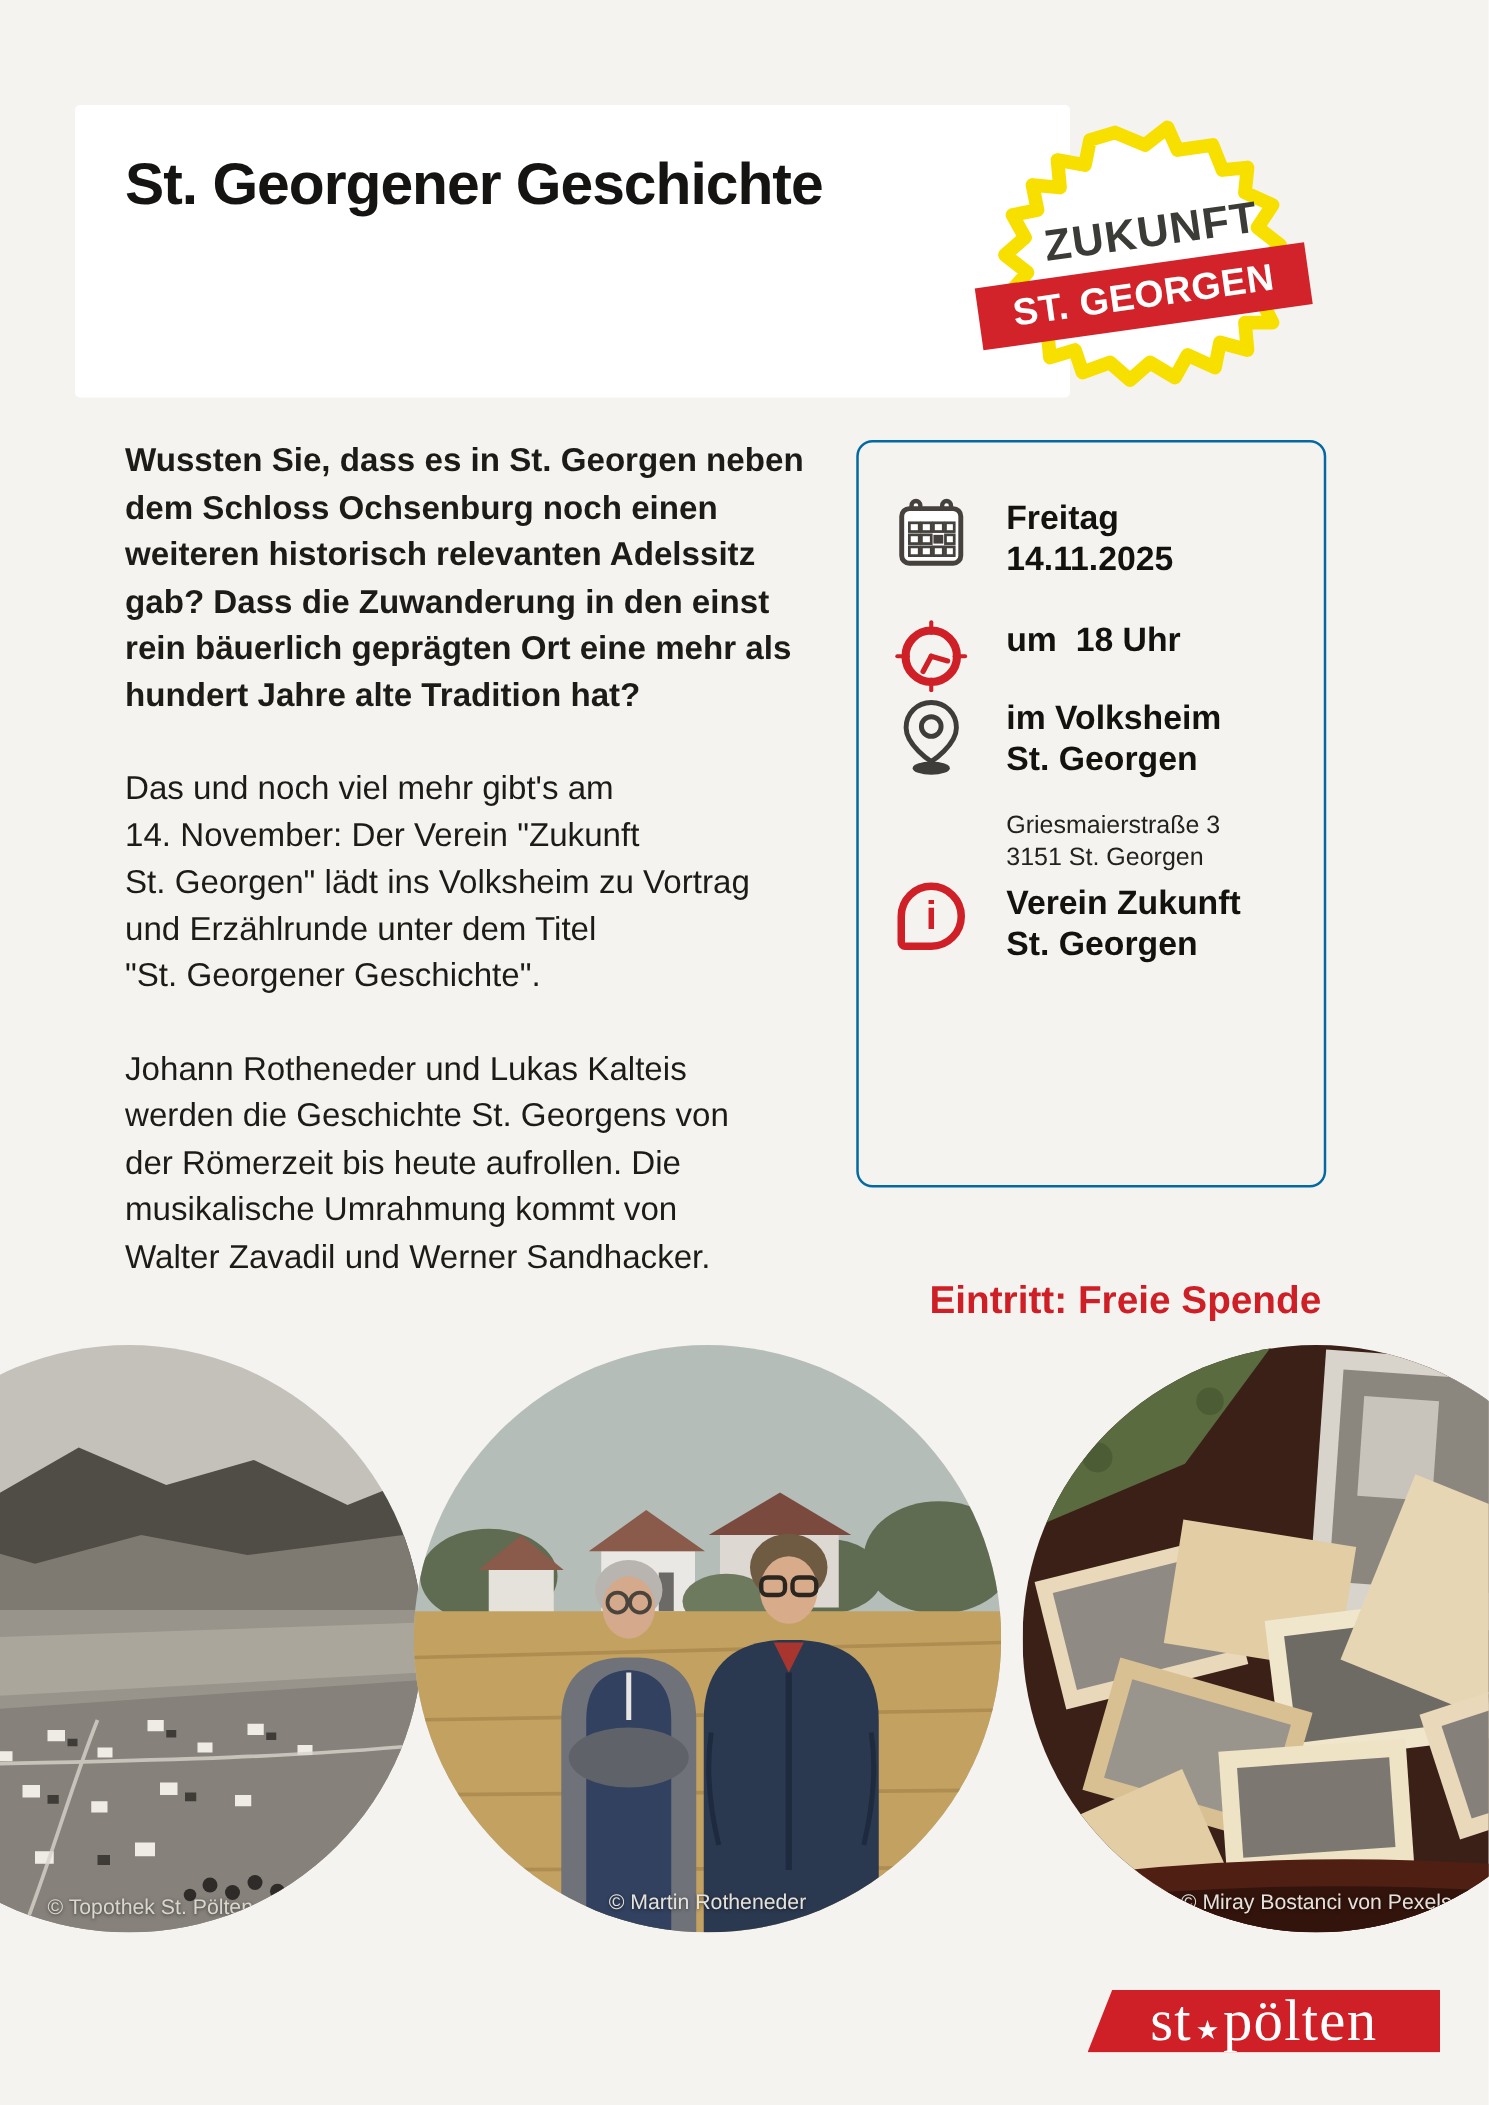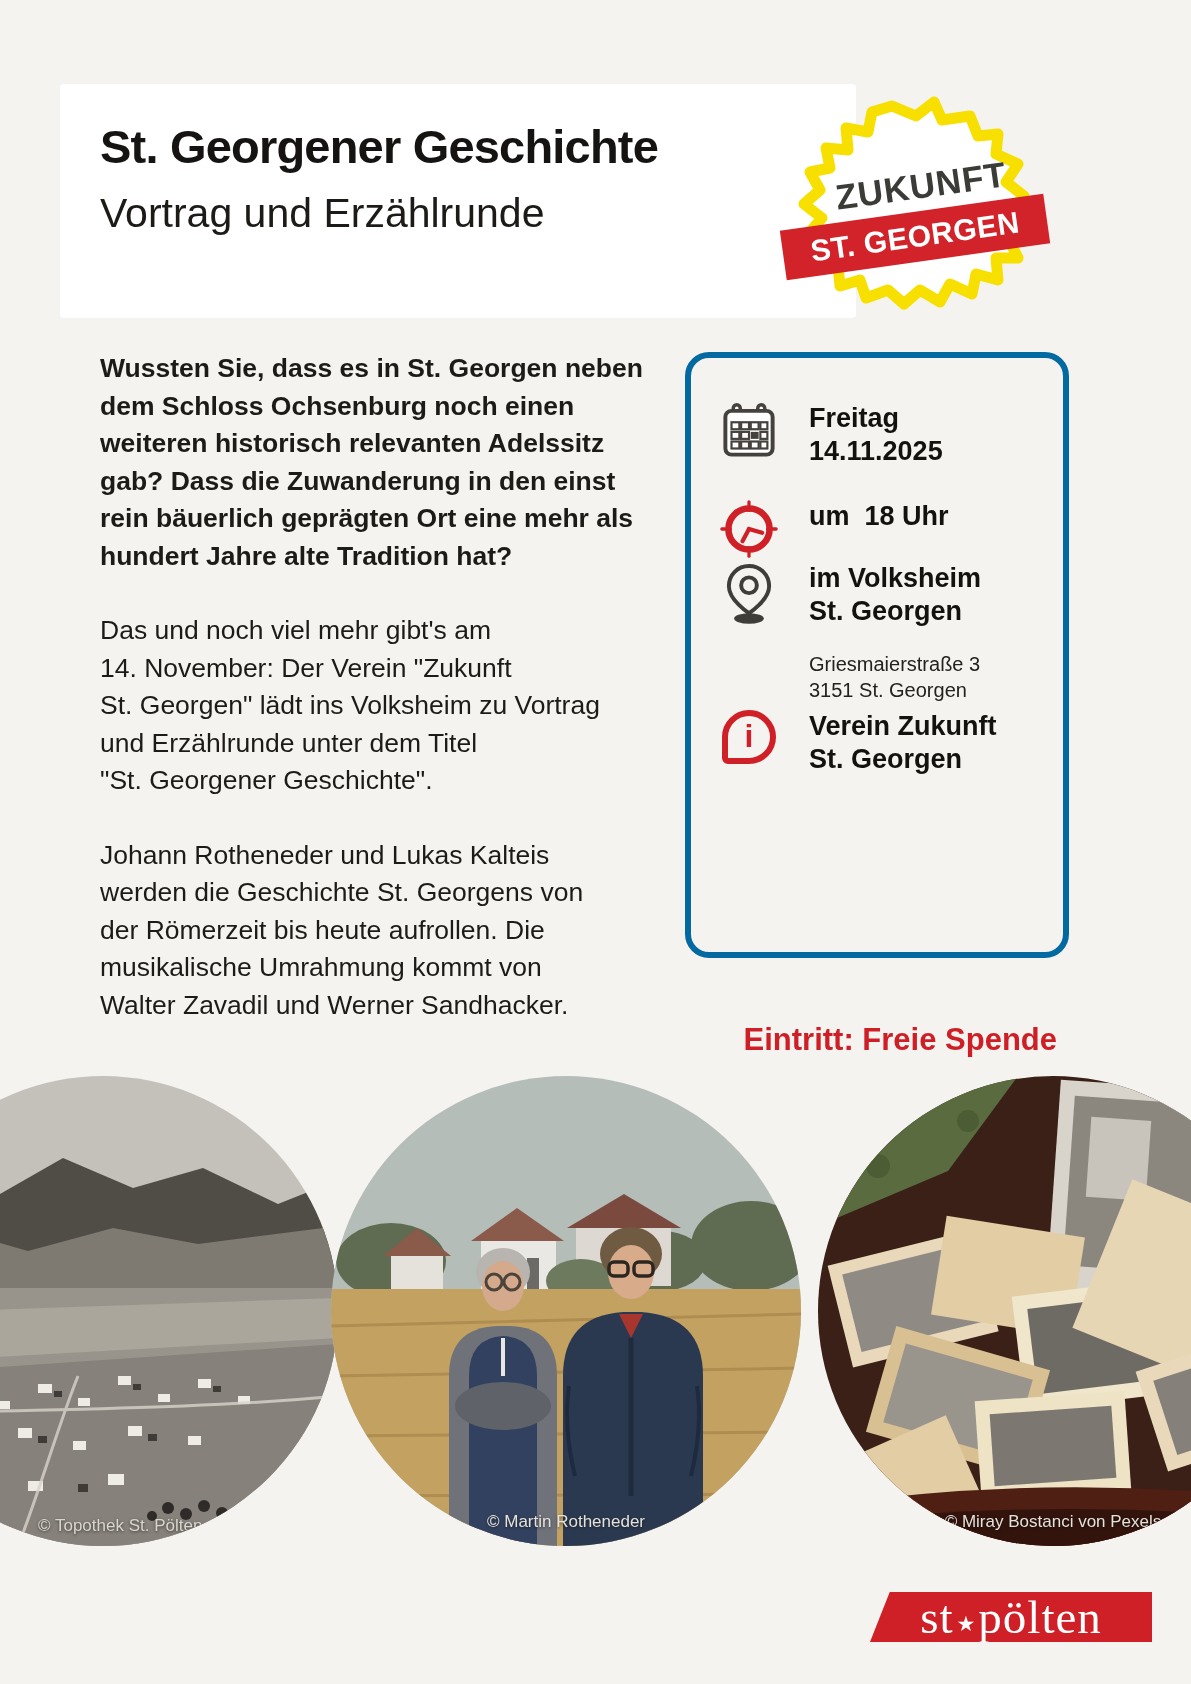--- a/index.html
+++ b/index.html
@@ -39,21 +39,21 @@
   .intro{position:absolute;left:100px;top:350px;width:610px;}
   .intro p{
     margin:0 0 37px 0;font-size:26.5px;line-height:37.5px;
     white-space:pre-wrap;color:#1d1b18;
   }
   .intro p.lead{font-weight:700;}
   .intro .b{font-weight:400;}
   
   .info-box{
     position:absolute;left:685px;top:352px;width:372px;height:594px;
-    border:6px solid #0369a1;border-radius:24px;
+    border:2px solid #0369a1;border-radius:13px;
   }
   .info-row{position:absolute;left:0;width:100%;}
   .info-row .icon{position:absolute;left:28px;top:0;width:60px;display:flex;justify-content:center;}
   .info-row .text{position:absolute;left:118px;top:0;width:240px;}
   .info-title{font-size:27px;line-height:33px;font-weight:700;color:#14120f;white-space:pre-wrap;}
   .info-sub{font-size:20px;line-height:26px;font-weight:400;color:#24221f;white-space:pre-wrap;margin-top:23px;}
   .row-1{top:44px;}  .row-2{top:142px;}  .row-3{top:204px;}  .row-4{top:352px;}
   .info-i-shape{
     width:42px;height:42px;border:6px solid #cf2027;
     border-radius:50% 50% 50% 6px;display:flex;align-items:center;justify-content:center;
@@ -87,21 +87,20 @@
   .footer-logo .word{font-size:47px;line-height:50px;letter-spacing:1px;}
   .footer-logo .star{font-size:21px;margin:14px 3px 0 3px;}
 </style>
 </head>
 <body>
 
 <div class="page">
 
   <div class="header-card">
     <div class="main-title">St. Georgener Geschichte</div>
-    <div class="sub-title">Vortrag und Erzählrunde</div>
 
     <div class="logo">
       <svg width="250" height="220" viewBox="0 0 250 220">
         <polygon points="100,14 124,24 142,10 150,28 178,24 186,44 206,42 204,62 226,72 214,90 232,104 218,120 234,136 216,146 226,166 204,166 206,188 184,182 180,202 158,192 148,210 128,198 112,212 96,198 74,206 68,188 48,194 46,174 28,170 36,152 16,142 30,126 12,112 28,98 18,80 38,76 34,56 56,58 54,36 76,40 80,20" fill="#ffffff" stroke="#f7e000" stroke-width="11" stroke-linejoin="round"></polygon>
       </svg>
       <div class="logo-top">ZUKUNFT</div>
       <div class="logo-banner">
         <span>ST. GEORGEN</span>
       </div>
     </div>

